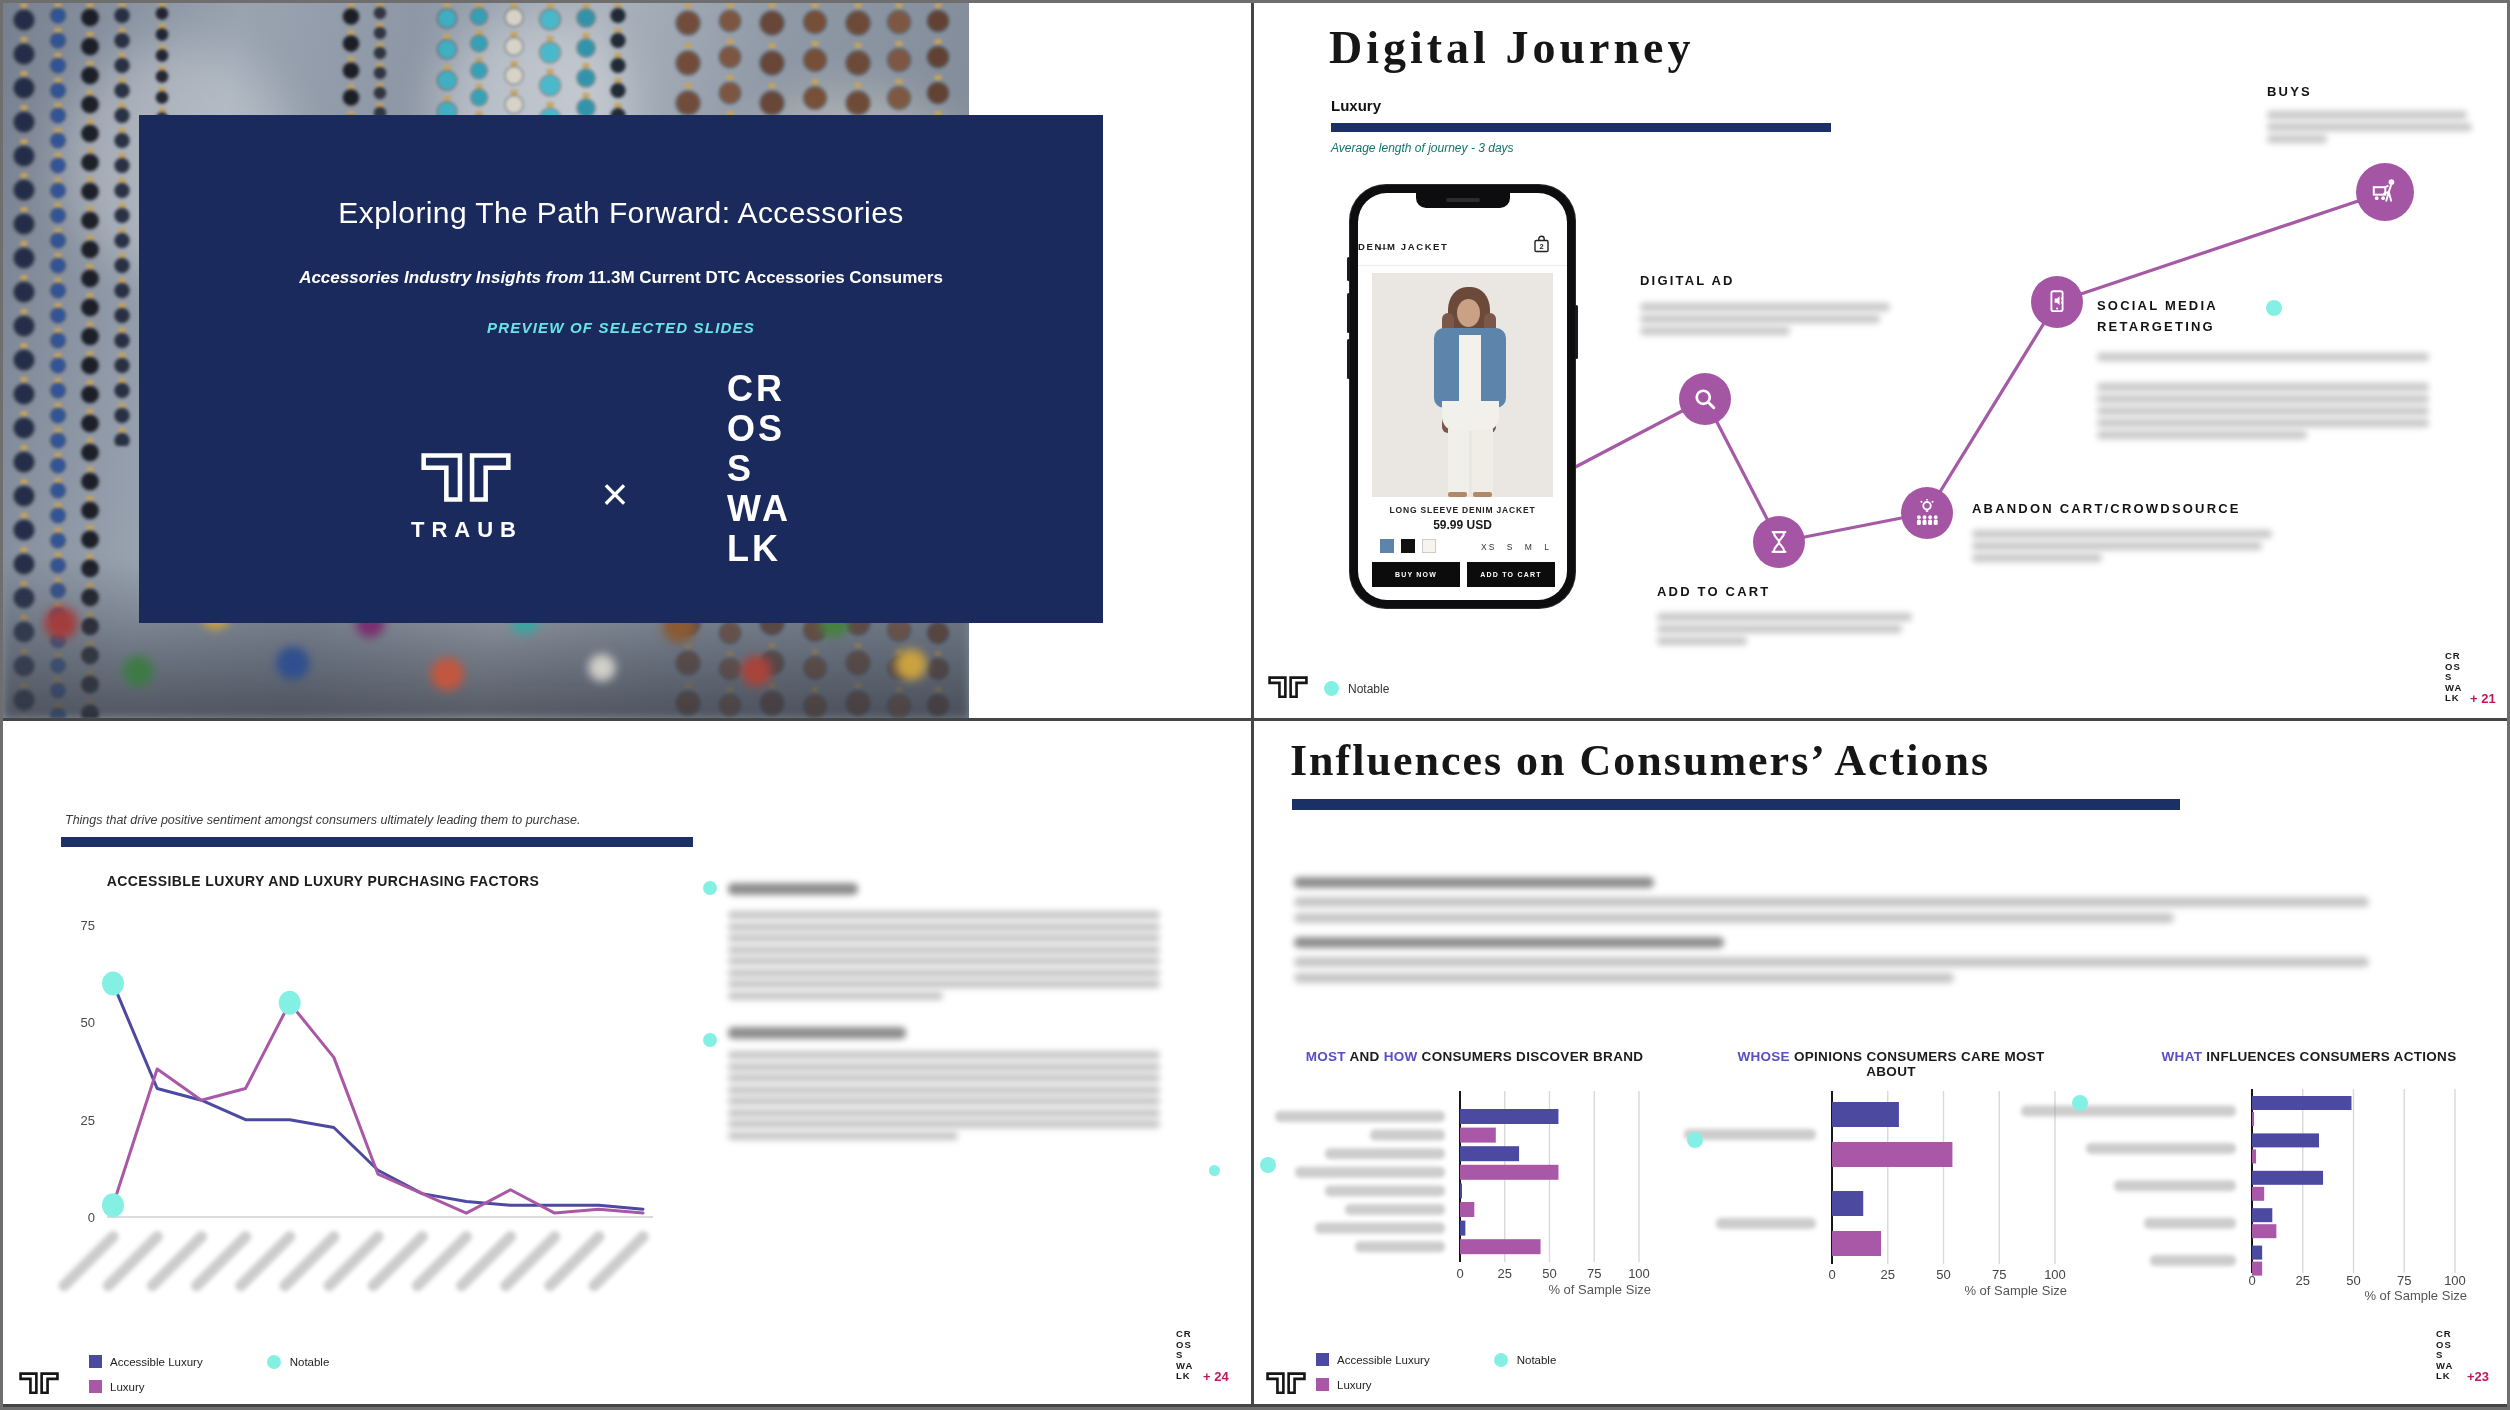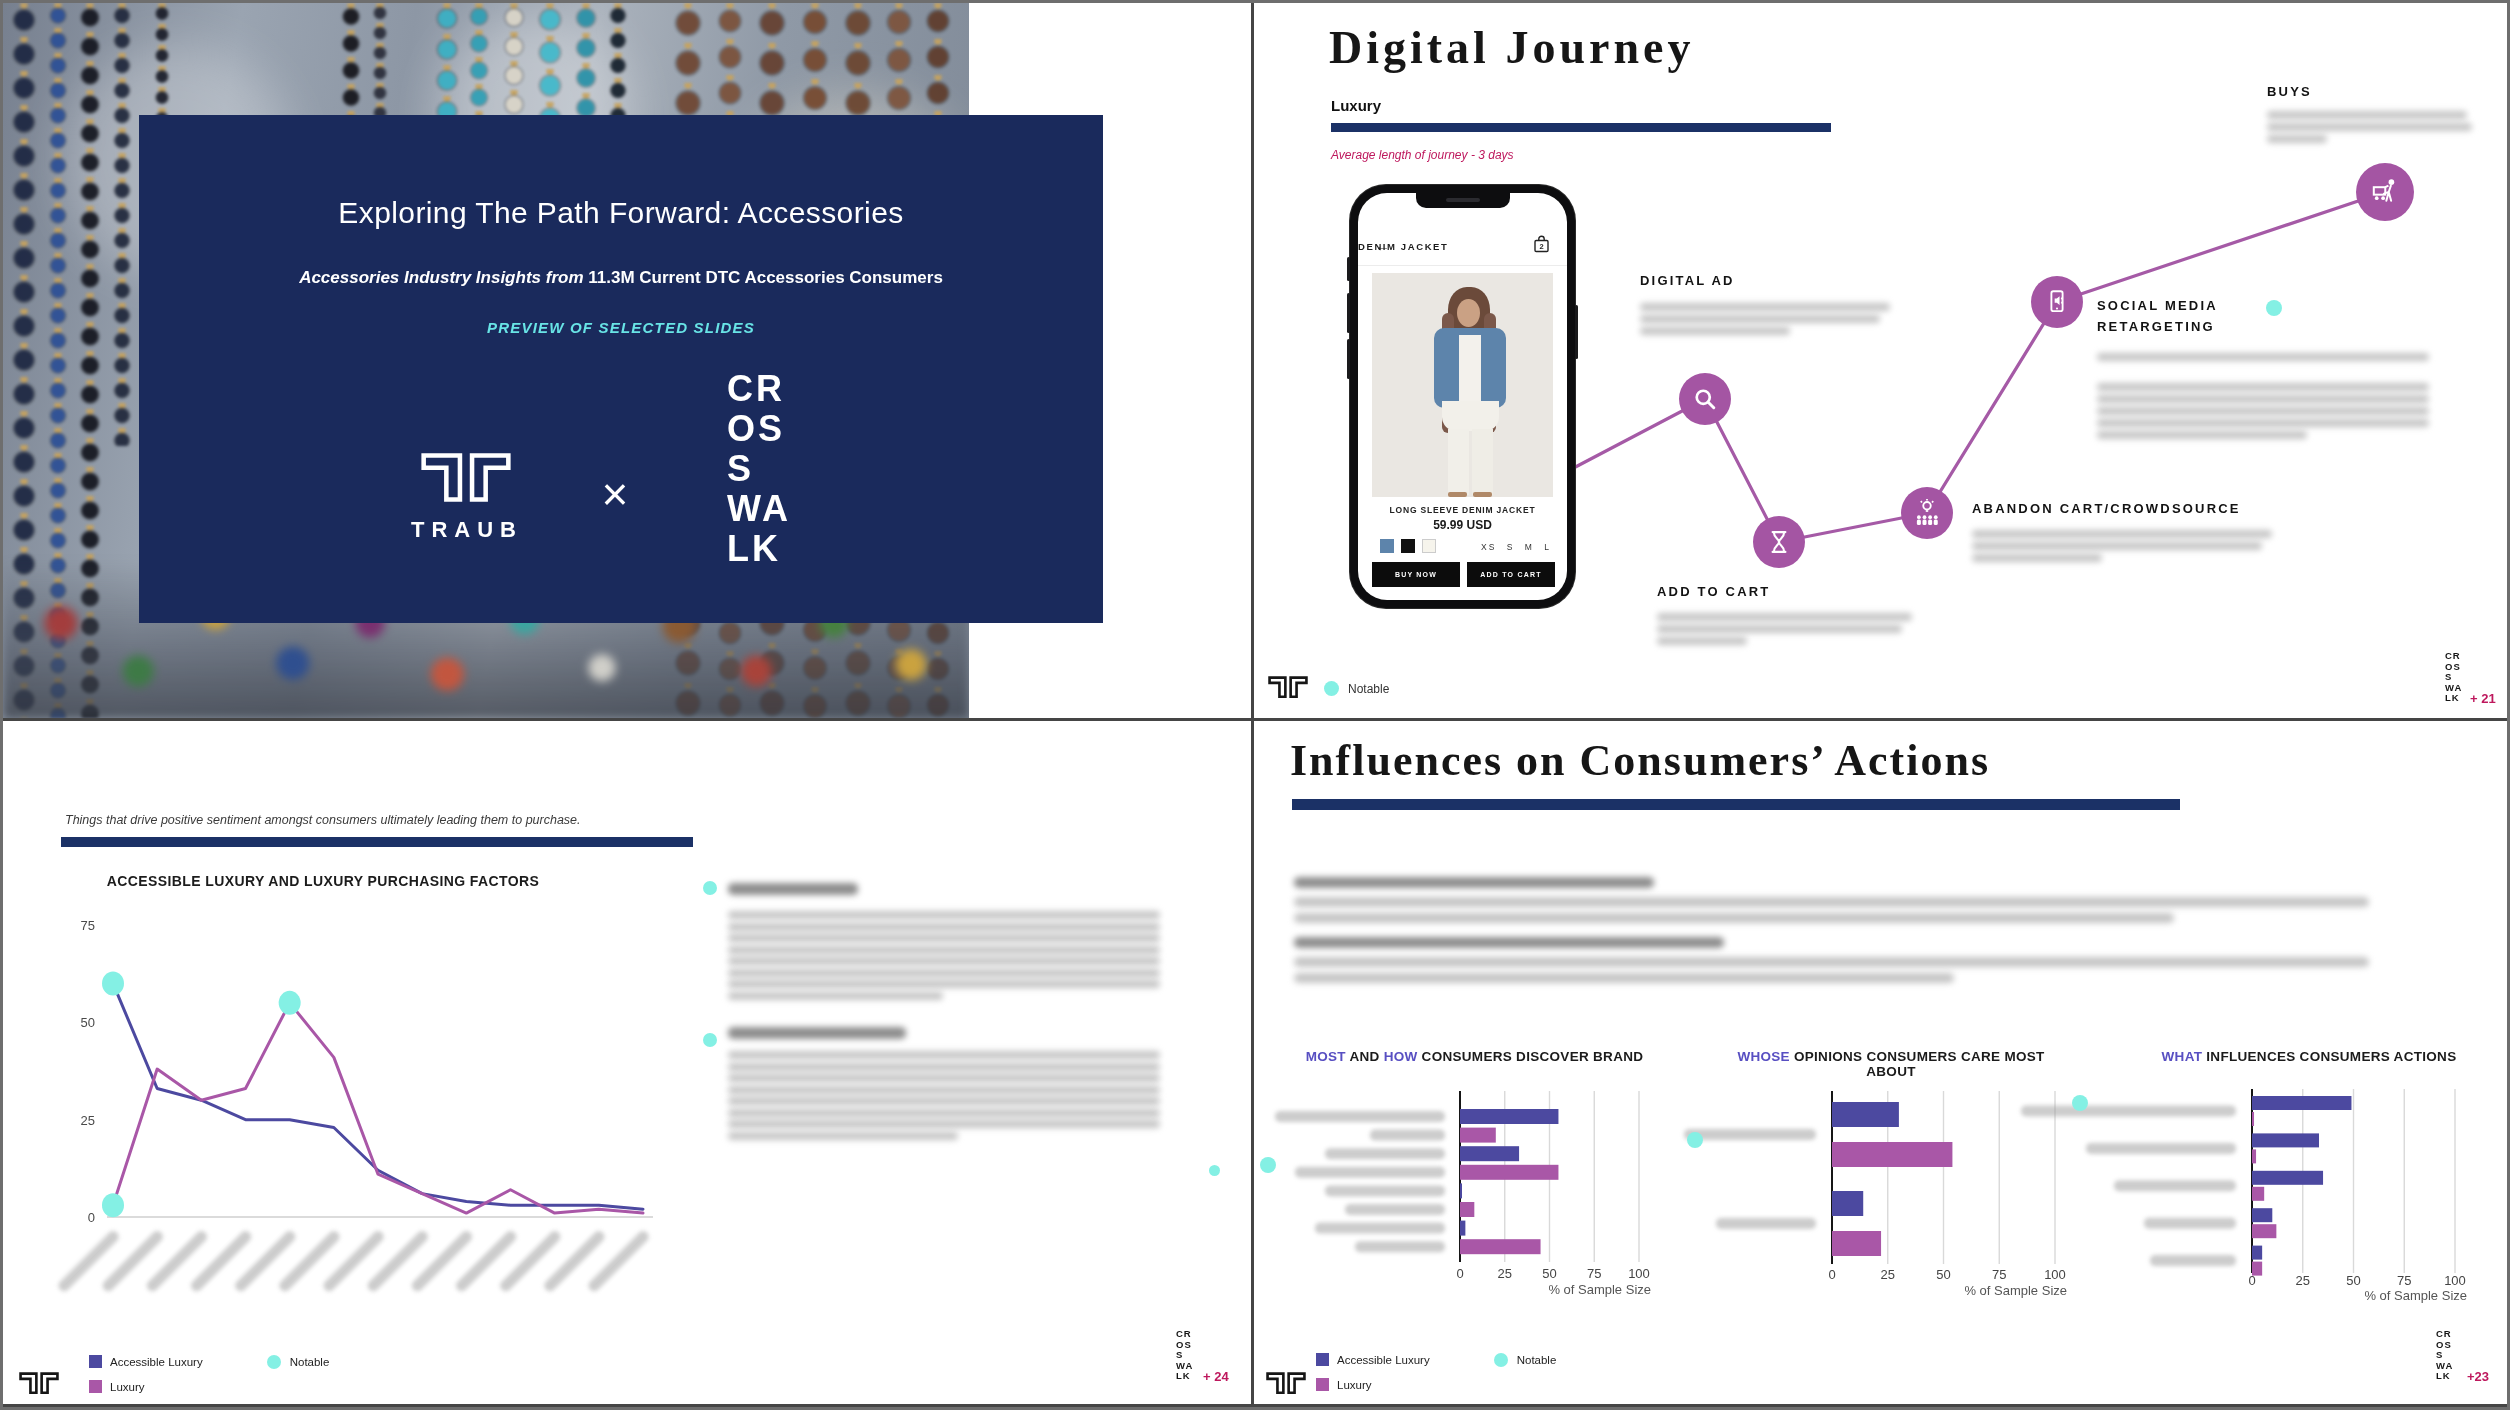--- a/index.html
+++ b/index.html
@@ -53,21 +53,21 @@
   .cover-sub b{font-style:normal;font-weight:700;}
   .cover-preview{position:absolute;left:0;top:204px;width:100%;text-align:center;font-size:15px;font-weight:700;font-style:italic;letter-spacing:1.2px;color:#68e4e6;}
   .traub-big{position:absolute;left:272px;top:330px;width:110px;text-align:center;}
   .traub-word{margin-top:6px;color:#fff;font-size:22px;font-weight:700;letter-spacing:7px;}
   .x-sep{position:absolute;left:446px;top:352px;width:60px;text-align:center;font-size:46px;font-weight:300;color:#fff;}
   .cw-big{position:absolute;left:588px;top:254px;font-weight:700;font-size:36px;line-height:40px;letter-spacing:3px;color:#fff;}
 
   
   .s2-title{position:absolute;left:75px;top:18px;font-size:46px;}
   .s2-seg{position:absolute;left:77px;top:94px;font-size:15px;font-weight:800;color:#111;}
-  .s2-note{position:absolute;left:77px;top:138px;font-size:12px;font-style:italic;color:#be185d;margin-top:7px;}
+  .s2-note{position:absolute;left:77px;top:138px;font-size:12px;font-style:italic;color:#0f766e;}
   .step-label{position:absolute;font-size:13px;font-weight:800;letter-spacing:2.2px;color:#131313;}
   .phone{position:absolute;left:96px;top:182px;width:225px;height:423px;background:#0d0d0f;border-radius:36px;box-shadow:0 0 0 1px #2a2a2a;}
   .phone .btn-l{position:absolute;left:-3px;width:3px;background:#1a1a1c;border-radius:2px;}
   .phone .btn-r{position:absolute;right:-3px;width:3px;background:#1a1a1c;border-radius:2px;}
   .screen{position:absolute;left:8px;top:8px;width:209px;height:407px;background:#fff;border-radius:29px;overflow:hidden;}
   .notch{position:absolute;left:50%;transform:translateX(-50%);top:0;width:94px;height:15px;background:#0d0d0f;border-radius:0 0 10px 10px;}
   .notch i{position:absolute;left:50%;transform:translateX(-50%);top:5px;width:34px;height:3.5px;background:#2b2b30;border-radius:2px;}
   .ph-head{position:absolute;left:0;top:40px;width:100%;height:30px;}
   .ph-back{position:absolute;left:17px;top:4px;font-size:15px;color:#222;}
   .ph-title{position:absolute;left:0;top:8px;width:100%;text-align:left;font-size:9.5px;font-weight:700;letter-spacing:1.6px;color:#1c1c1c;}

